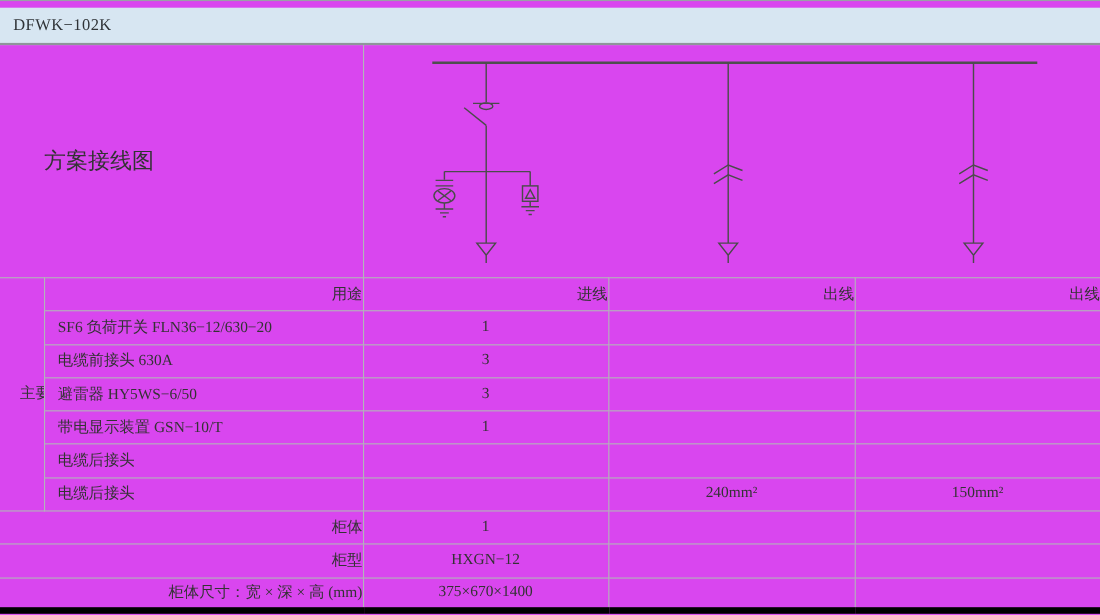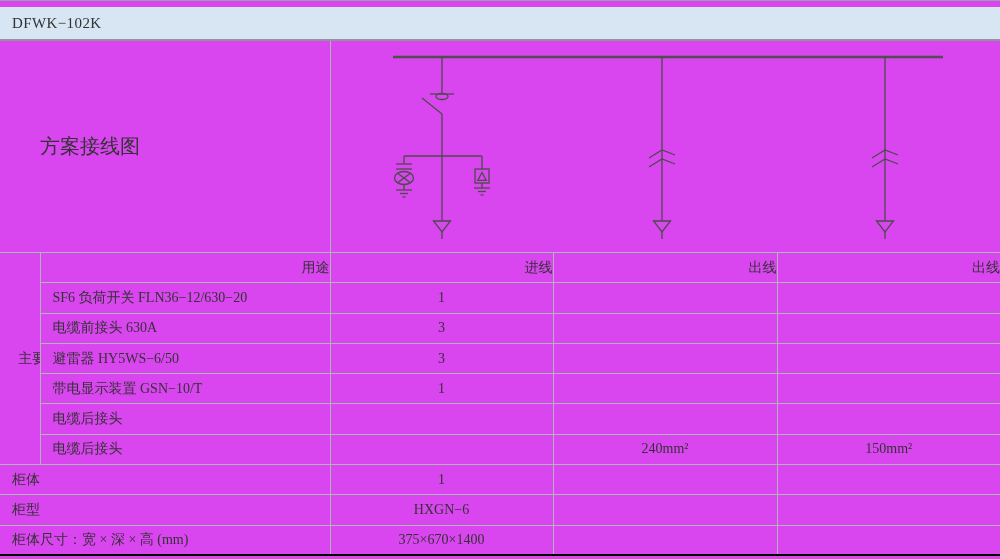--- a/index.html
+++ b/index.html
@@ -48,23 +48,23 @@
     font-size:14px; color:#333333;
   }
   table.spec tr { height:30.3px; }
   table.spec td, table.spec th {
     border:1px solid #b2b5b8; padding:0; font-weight:normal;
     overflow:hidden; white-space:nowrap;
   }
   table.spec tr td:first-child, table.spec tr th:first-child { border-left:none;padding-left:12px; }
   table.spec tr td:last-child, table.spec tr th:last-child { border-right:none; }
   table.spec tr:first-child td, table.spec tr:first-child th { border-top:1px solid #b2b5b8; }
-  table.spec tr:last-child td { border-bottom:2px solid #000000; }
+  table.spec tr:last-child td { border-bottom:6px solid #000000; }
   td.lbl { text-align:left; padding-left:14px; }
-  td.sum-lbl { text-align:left; padding-left:12px;margin-left:39px; }
+  td.sum-lbl { text-align:right; padding-left:12px;margin-left:39px; }
   th.col-h { text-align:right; }
   th.col-h.first { text-align:right; padding-left:0; }
   td.val { text-align:center; }
   td.group { vertical-align:middle; }
   .group-label {
     width:15px; margin:0 auto; text-align:center;
     word-break:break-all; line-height:19.5px; font-size:14px;
   }
 </style>
 </head>
@@ -205,21 +205,21 @@
       <td class="val">150mm²</td>
     </tr>
     <tr>
       <td class="sum-lbl" colspan="2">柜体</td>
       <td class="val">1</td>
       <td class="val"></td>
       <td class="val"></td>
     </tr>
     <tr>
       <td class="sum-lbl" colspan="2">柜型</td>
-      <td class="val">HXGN−6</td>
+      <td class="val">HXGN−12</td>
       <td class="val"></td>
       <td class="val"></td>
     </tr>
     <tr>
       <td class="sum-lbl" colspan="2">柜体尺寸：宽 × 深 × 高 (mm)</td>
       <td class="val">375×670×1400</td>
       <td class="val"></td>
       <td class="val"></td>
     </tr>
   </tbody>

